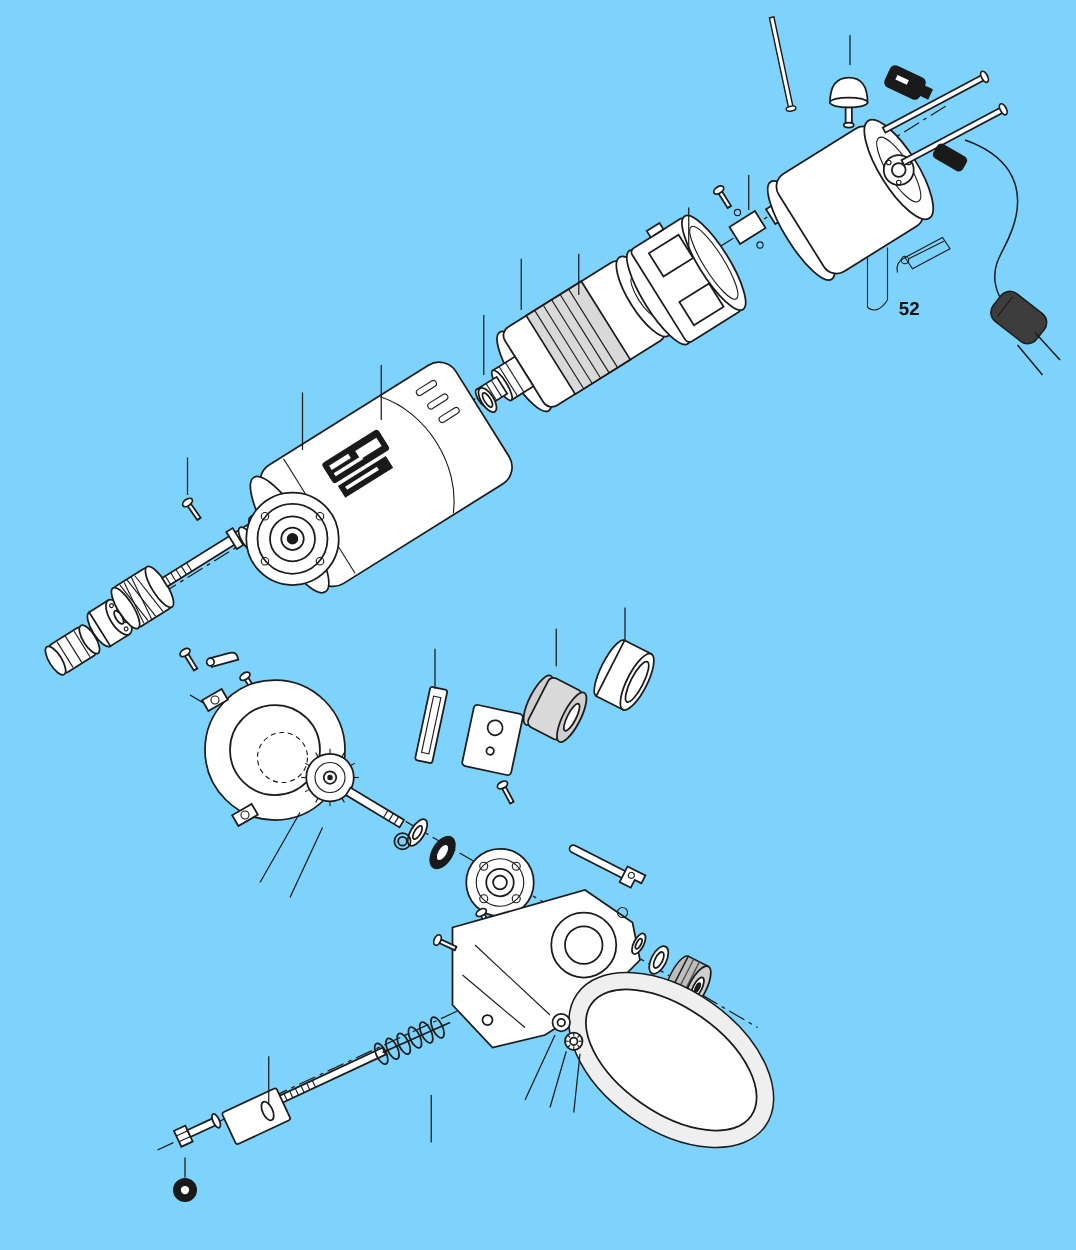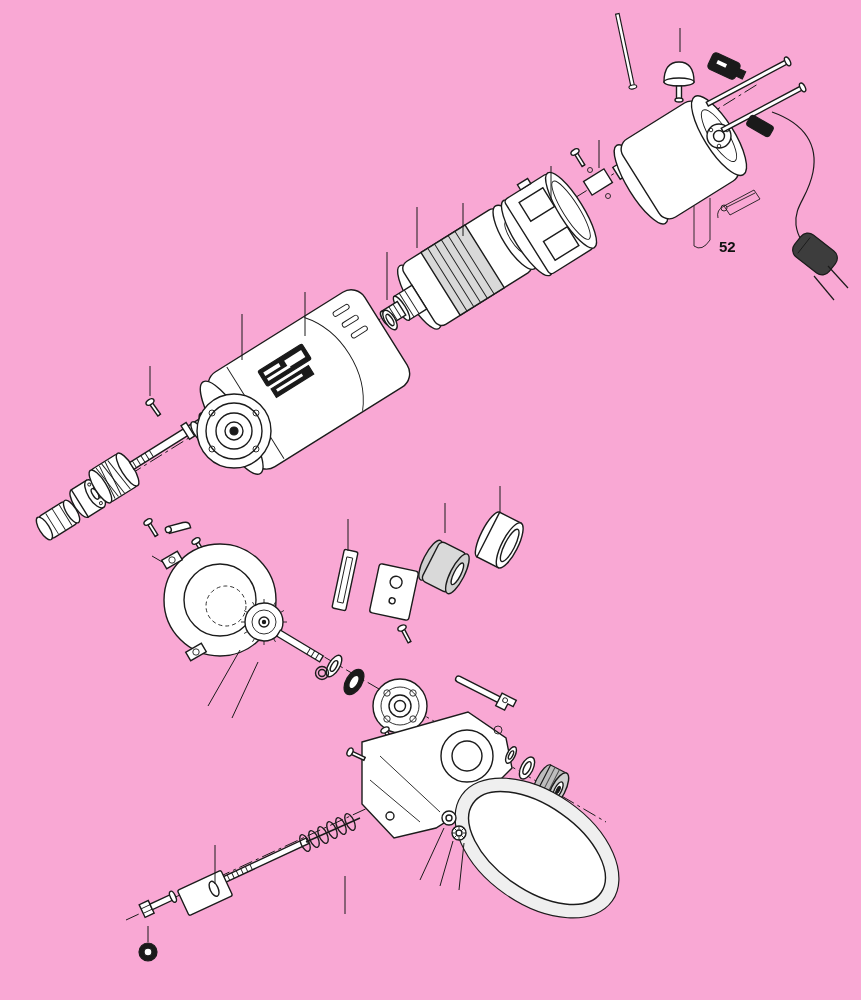--- a/index.html
+++ b/index.html
@@ -1,16 +1,16 @@
 <!DOCTYPE html>
 <html><head>
 <meta charset="utf-8">
 <style>
   html,body { margin:0; padding:0; background:#ffffff; }
-  .stage { position:relative; width:861px; height:1000px; background:#f9a8d4; overflow:hidden;
+  .stage { position:relative; width:861px; height:1000px; background:#7dd3fc; overflow:hidden;
            font-family:"Liberation Sans", sans-serif; }
   svg { position:absolute; left:0; top:0; }
   .wh   { fill:#ffffff; stroke:#1b1b1b; stroke-width:1.4; }
   .ln   { fill:none;    stroke:#1b1b1b; stroke-width:1.4; }
   .thin { fill:none;    stroke:#1b1b1b; stroke-width:0.9; }
   .center { fill:none;  stroke:#1b1b1b; stroke-width:1; stroke-dasharray:14 4 3 4; }
   .leader { fill:none;  stroke:#1b1b1b; stroke-width:1; }
   .dks  { stroke:#1b1b1b; stroke-width:1.2; }           
   .gy1  { fill:#d9d9d9; stroke:#1b1b1b; stroke-width:1.4; }
   .gy2  { fill:#cfcfcf; stroke:#1b1b1b; stroke-width:1.4; }

